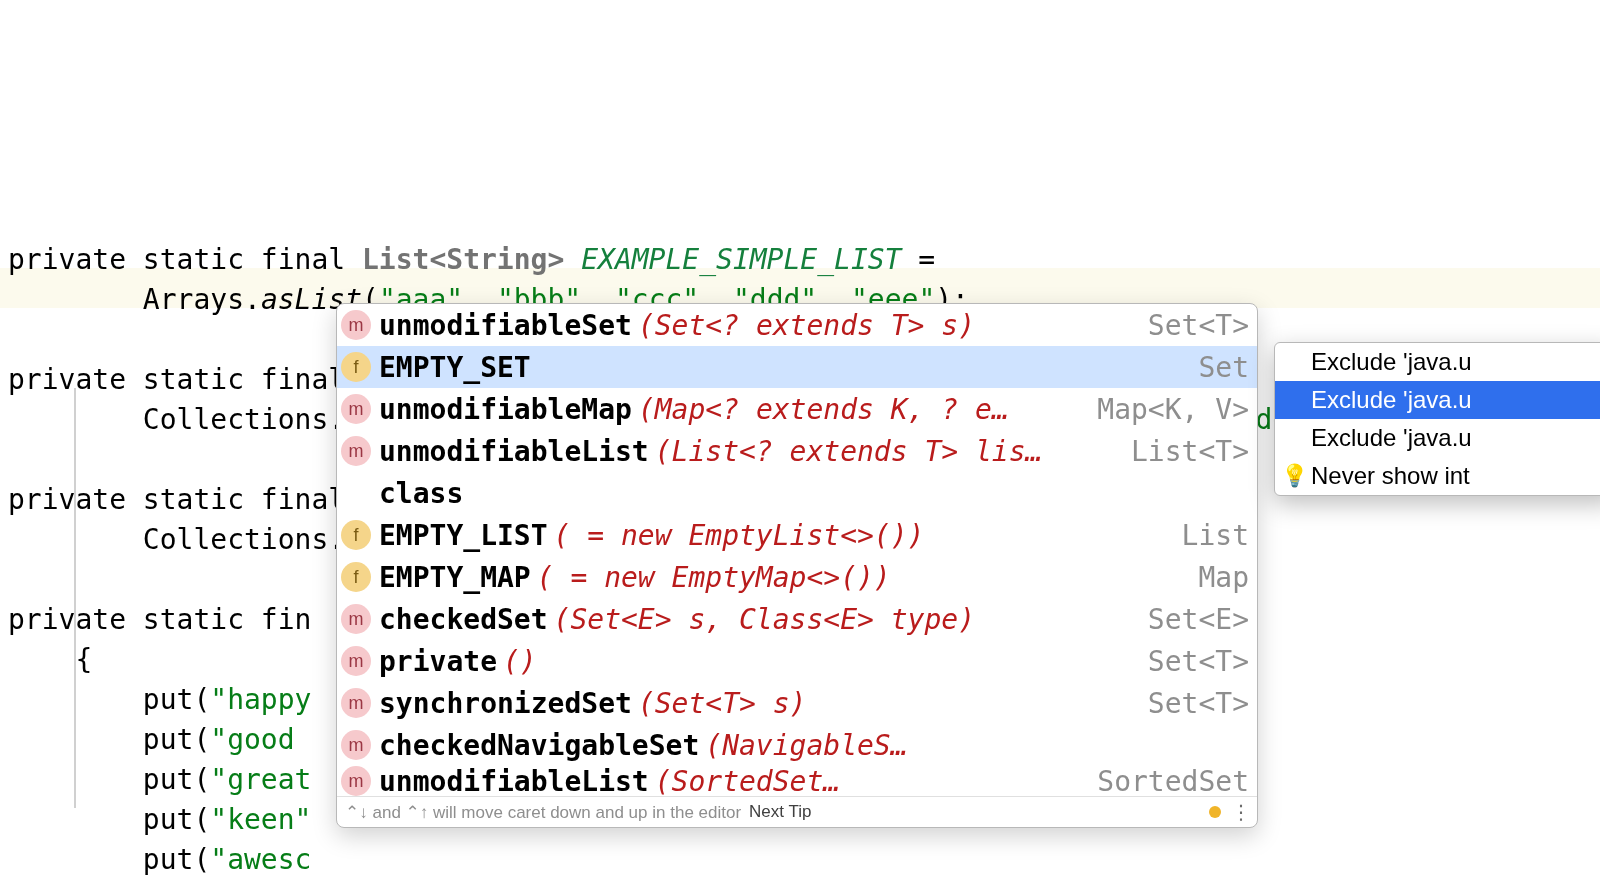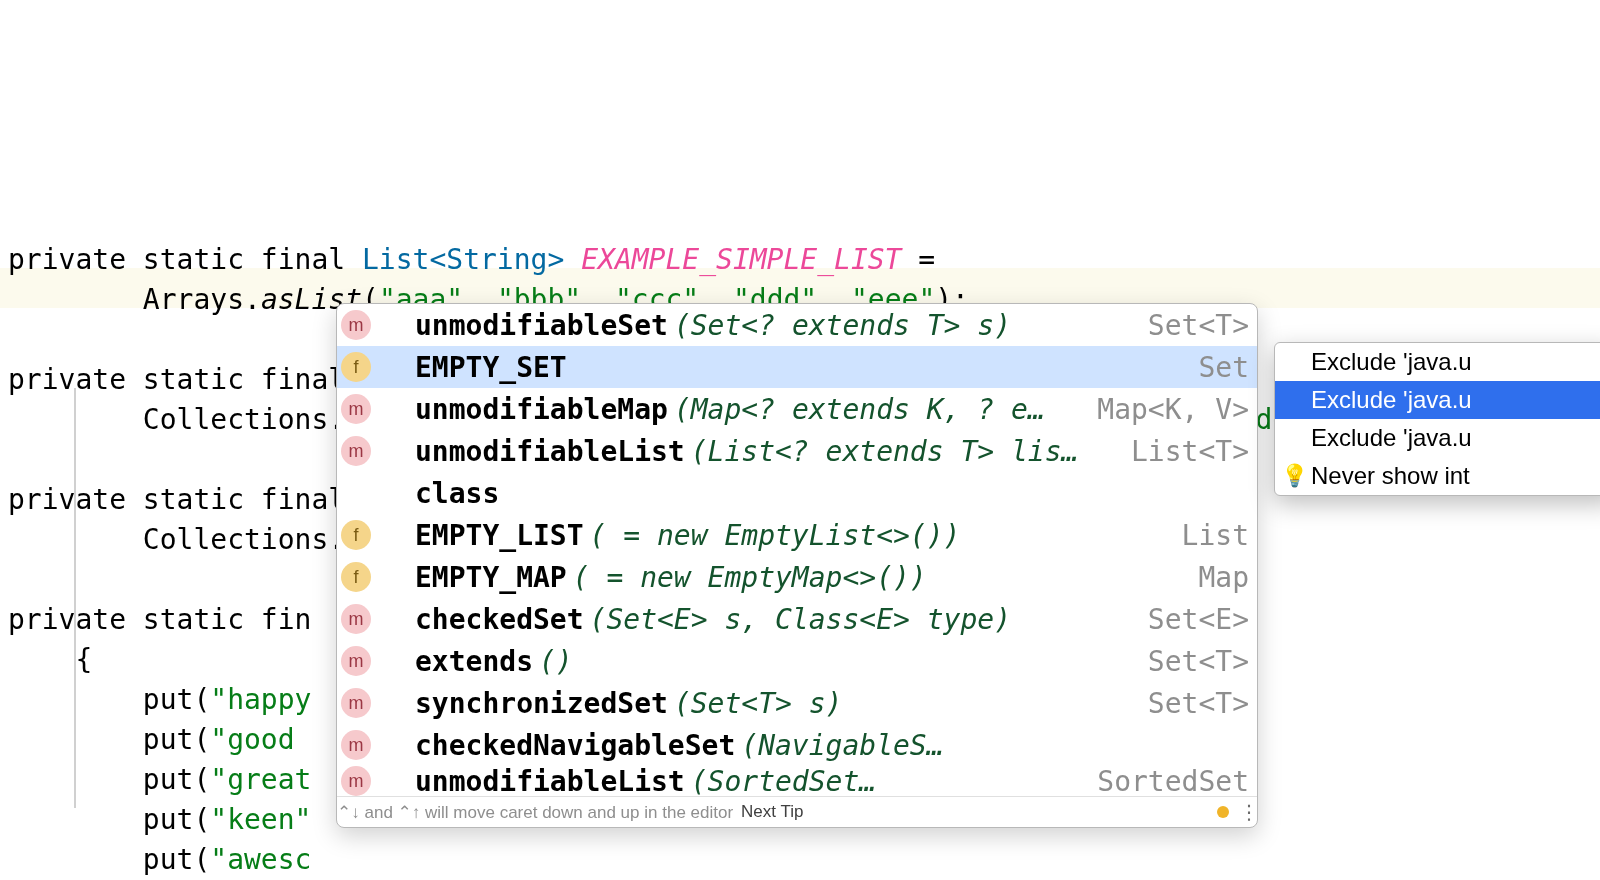--- a/index.html
+++ b/index.html
@@ -13,22 +13,22 @@
     overflow: hidden;
     color: #000;
   }
   .editor {
     position: relative;
     padding: 0 8px;
     white-space: pre;
     line-height: 40px;
   }
   .kw { color: #000000; }
-  .type { color: #0369a1; }
-  .const { color: #ec4899; font-style: italic; }
+  .type { color: #737373; font-weight: bold; }
+  .const { color: #15803d; font-style: italic; }
   .method-call { font-style: italic; }
   .str { color: #067d17; }
   .warn-underline {
     text-decoration: underline wavy #b0b0b0;
     text-decoration-thickness: 1px;
   }
   .hl-line {
     position: absolute;
     left: 0;
     right: 0;
@@ -80,34 +80,34 @@
     margin-right: 8px;
     display: flex;
     align-items: center;
     justify-content: center;
     font-family: sans-serif;
     font-size: 18px;
     font-weight: 500;
   }
   .icon-m { background: #f6c9cc; color: #9b3744; }
   .icon-f { background: #f5d58a; color: #7a5b13; }
-  .popup-row .name { color: #000; font-weight: 600; margin-left: 36px; }
-  .popup-row .detail { color: #14532d; font-style: italic; margin-left: 6px; }
+  .popup-row .name { color: #000; font-weight: 600; }
+  .popup-row .detail { color: #b91c1c; font-style: italic; margin-left: 6px; }
   .popup-row .spacer { flex: 1 1 auto; }
   .popup-row .rtype { color: #8e8e8e; }
   .popup-row.partial { height: 30px; overflow: hidden; }
   .popup-footer {
     border-top: 1px solid #e0e0e0;
     height: 30px;
     display: flex;
     align-items: center;
     font-family: -apple-system, "Segoe UI", sans-serif;
     font-size: 17px;
     color: #8e8e8e;
-    padding: 0 0;
+    padding: 0 8px;
     gap: 8px;
   }
   .popup-footer .tip-link { color: #404040; }
   .popup-footer .right-icons { margin-left: auto; display: flex; align-items: center; gap: 10px; }
   .dot-y { width: 12px; height: 12px; border-radius: 50%; background: #f0b429; }
   .kebab { font-size: 20px; color: #6b6b6b; letter-spacing: -2px; }
 
   
   .submenu {
     position: absolute;
@@ -225,21 +225,21 @@
     </div>
     <div class="popup-row">
       <div class="icon icon-m">m</div>
       <span class="name">checkedSet</span>
       <span class="detail"> (Set&lt;E&gt; s, Class&lt;E&gt; type)</span>
       <span class="spacer"></span>
       <span class="rtype">Set&lt;E&gt;</span>
     </div>
     <div class="popup-row">
       <div class="icon icon-m">m</div>
-      <span class="name">extends</span>
+      <span class="name">private</span>
       <span class="detail"> ()</span>
       <span class="spacer"></span>
       <span class="rtype">Set&lt;T&gt;</span>
     </div>
     <div class="popup-row">
       <div class="icon icon-m">m</div>
       <span class="name">synchronizedSet</span>
       <span class="detail"> (Set&lt;T&gt; s)</span>
       <span class="spacer"></span>
       <span class="rtype">Set&lt;T&gt;</span>

